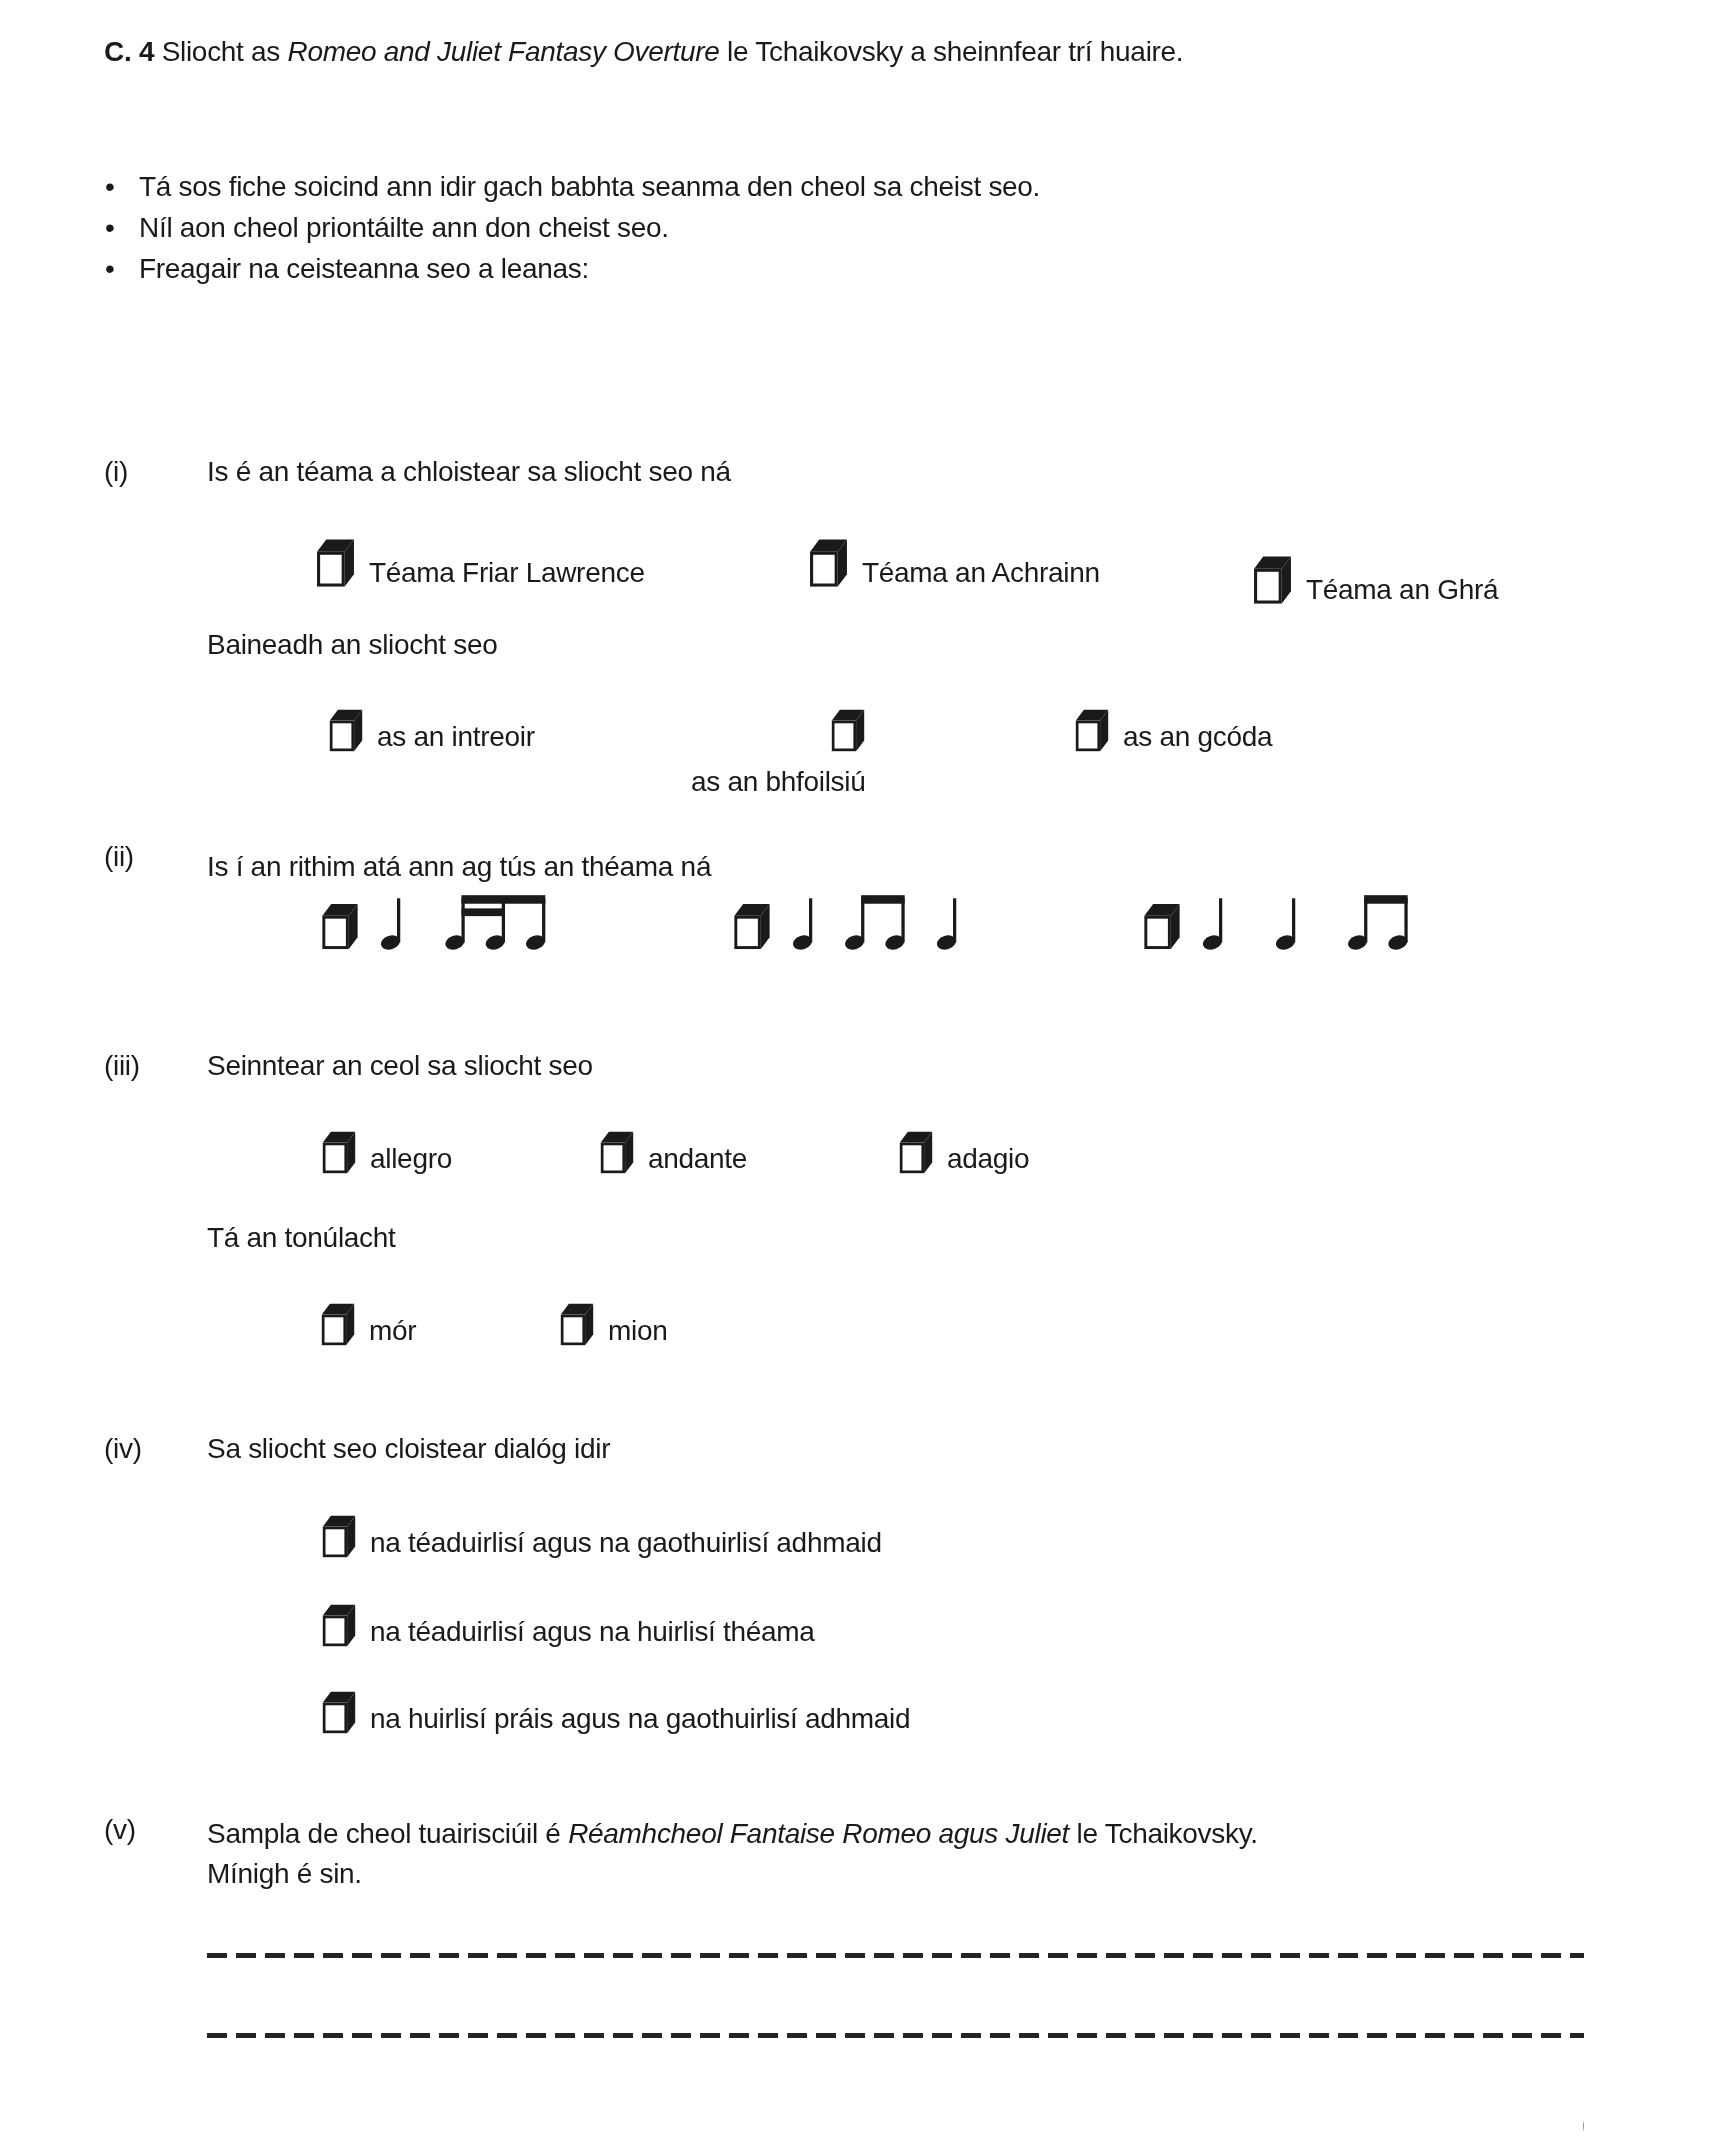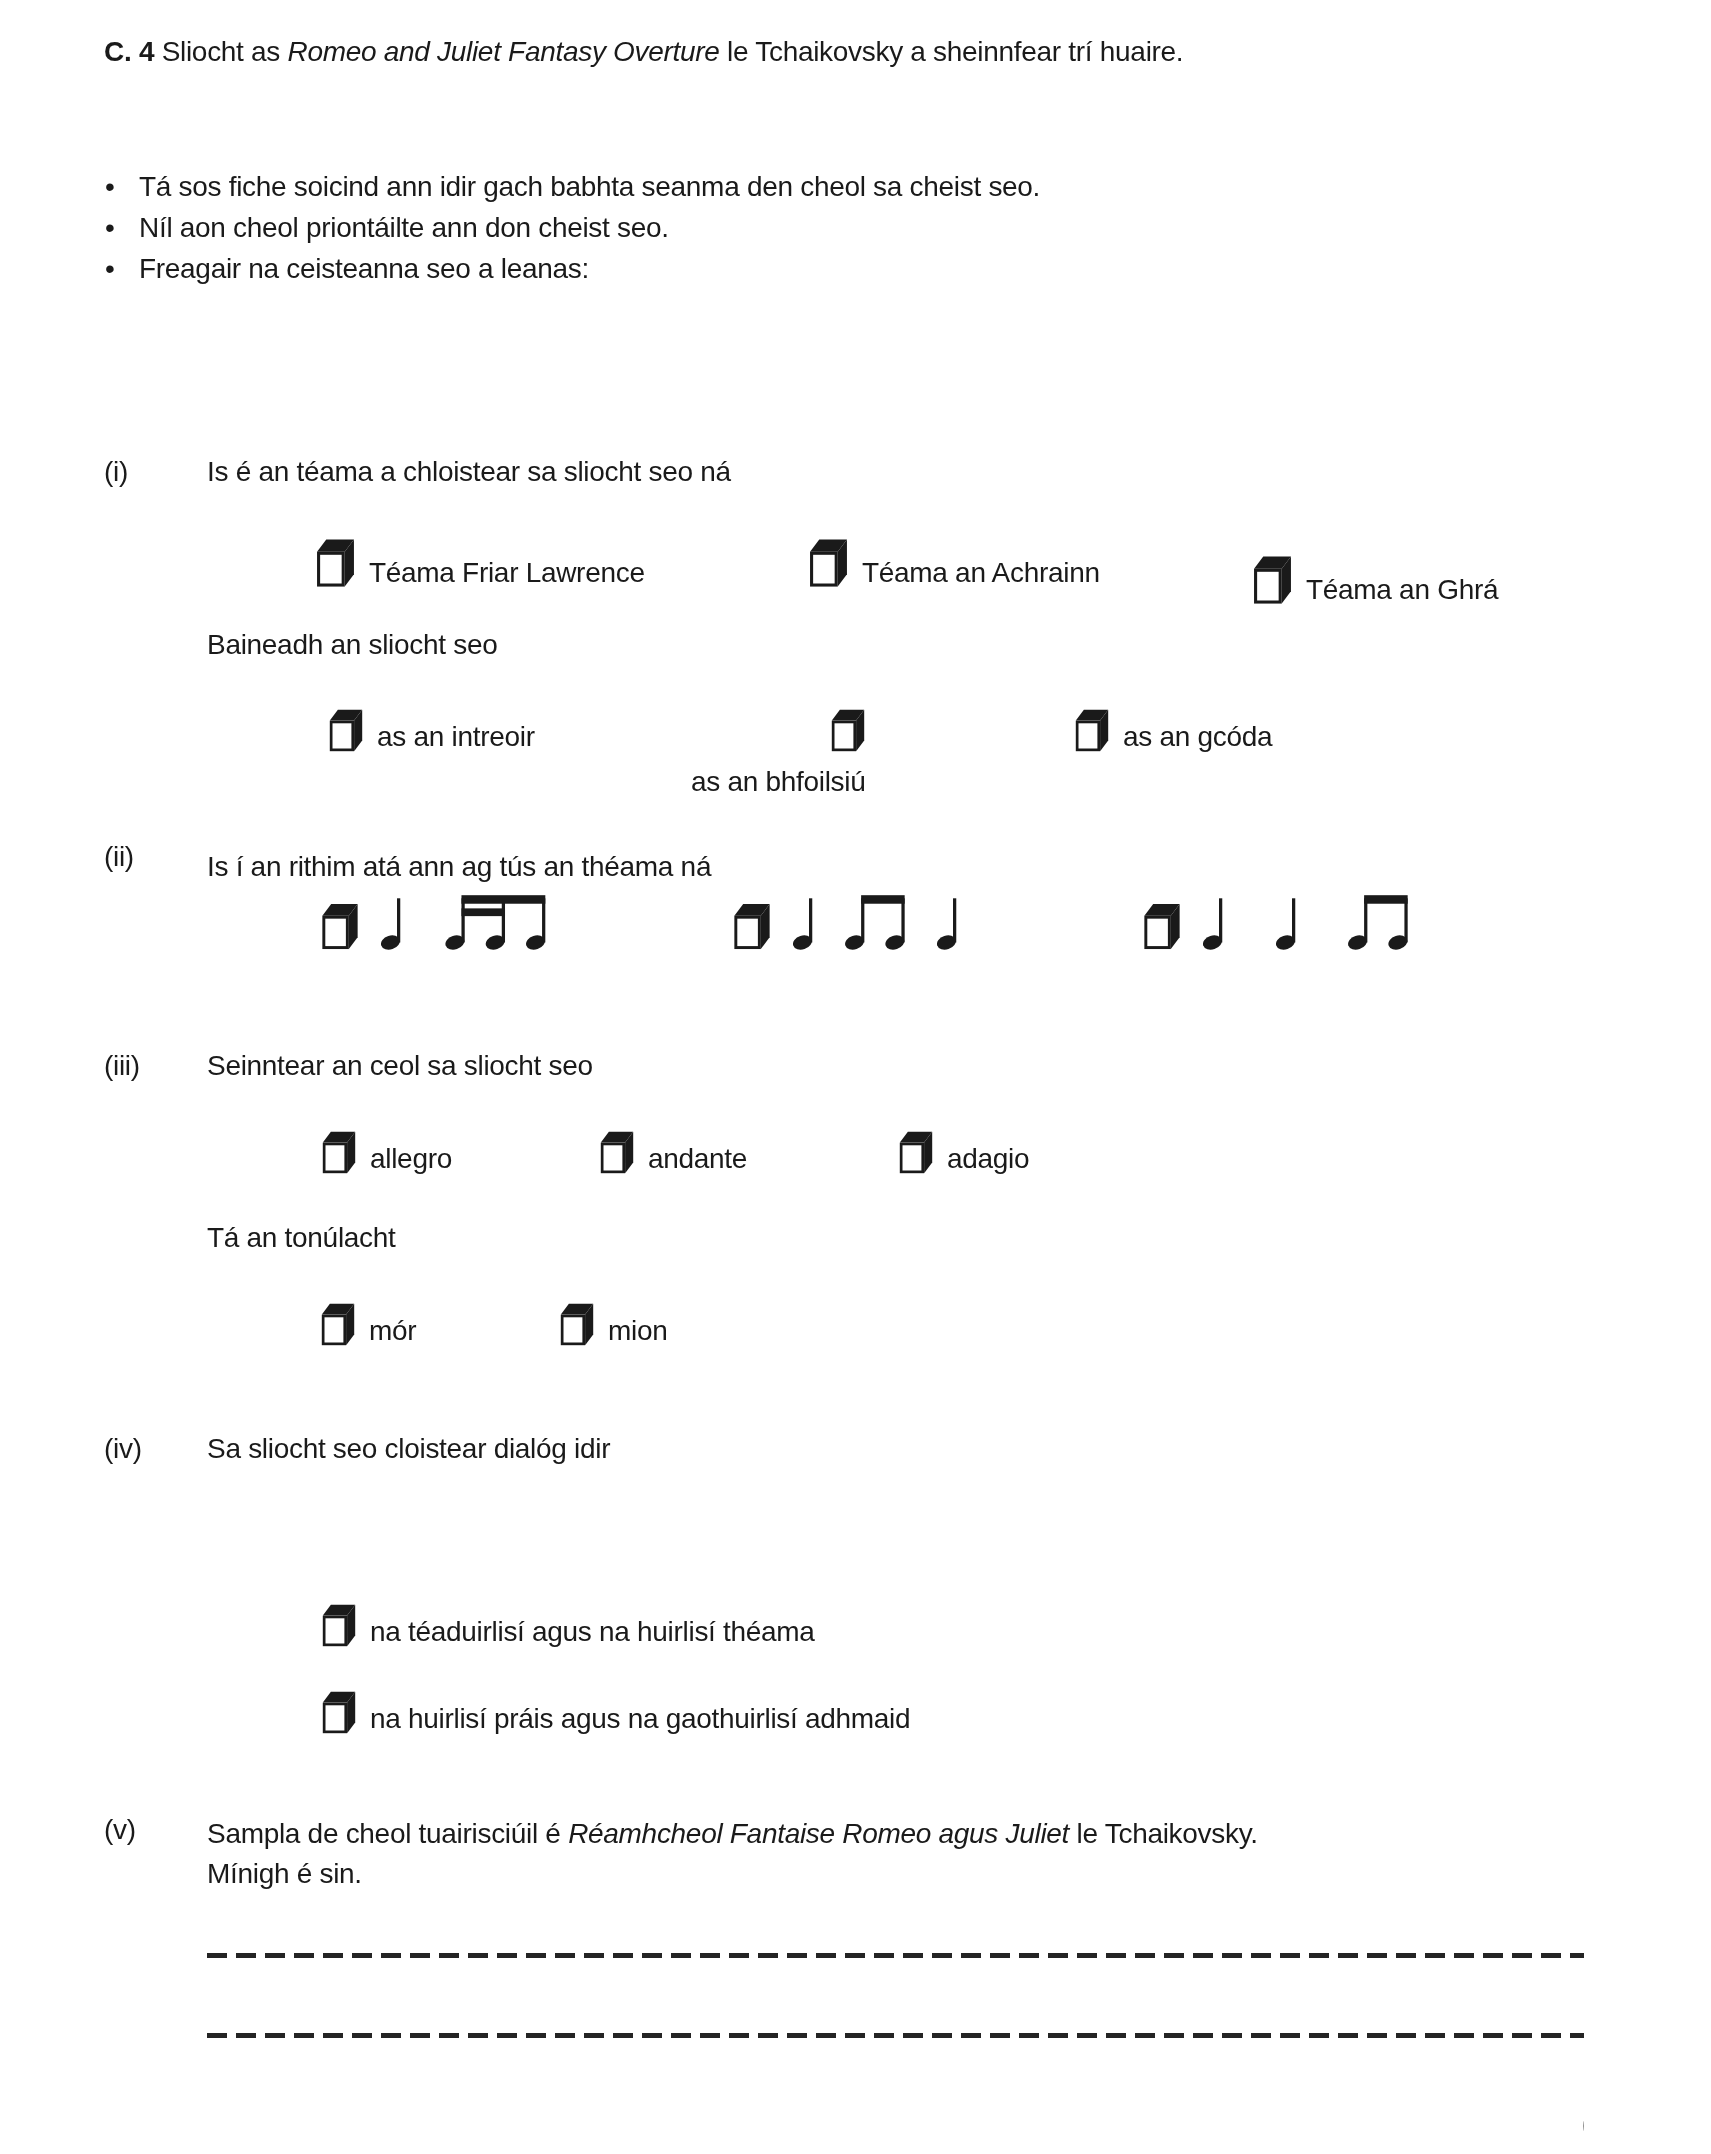--- a/index.html
+++ b/index.html
@@ -222,20 +222,26 @@
   <div class="option" style="left:559px; top:1302px;">
     <svg class="checkbox-icon" viewBox="0 0 40 50">
         <use href="#cube"></use>
       </svg>
     <span>mion</span>
   </div>
 
   <div class="qlabel" style="top:1433px;">(iv)</div>
   <div class="qtext" style="top:1433px;">Sa sliocht seo cloistear dialóg idir</div>
 
+  <div class="option" style="left:321px; top:1514px;">
+    <svg class="checkbox-icon" viewBox="0 0 40 50">
+        <use href="#cube"></use>
+      </svg>
+    <span>na téaduirlisí agus na gaothuirlisí adhmaid</span>
+  </div>
   <div class="option" style="left:321px; top:1603px;">
     <svg class="checkbox-icon" viewBox="0 0 40 50">
         <use href="#cube"></use>
       </svg>
     <span>na téaduirlisí agus na huirlisí théama</span>
   </div>
   <div class="option" style="left:321px; top:1690px;">
     <svg class="checkbox-icon" viewBox="0 0 40 50">
         <use href="#cube"></use>
       </svg>

